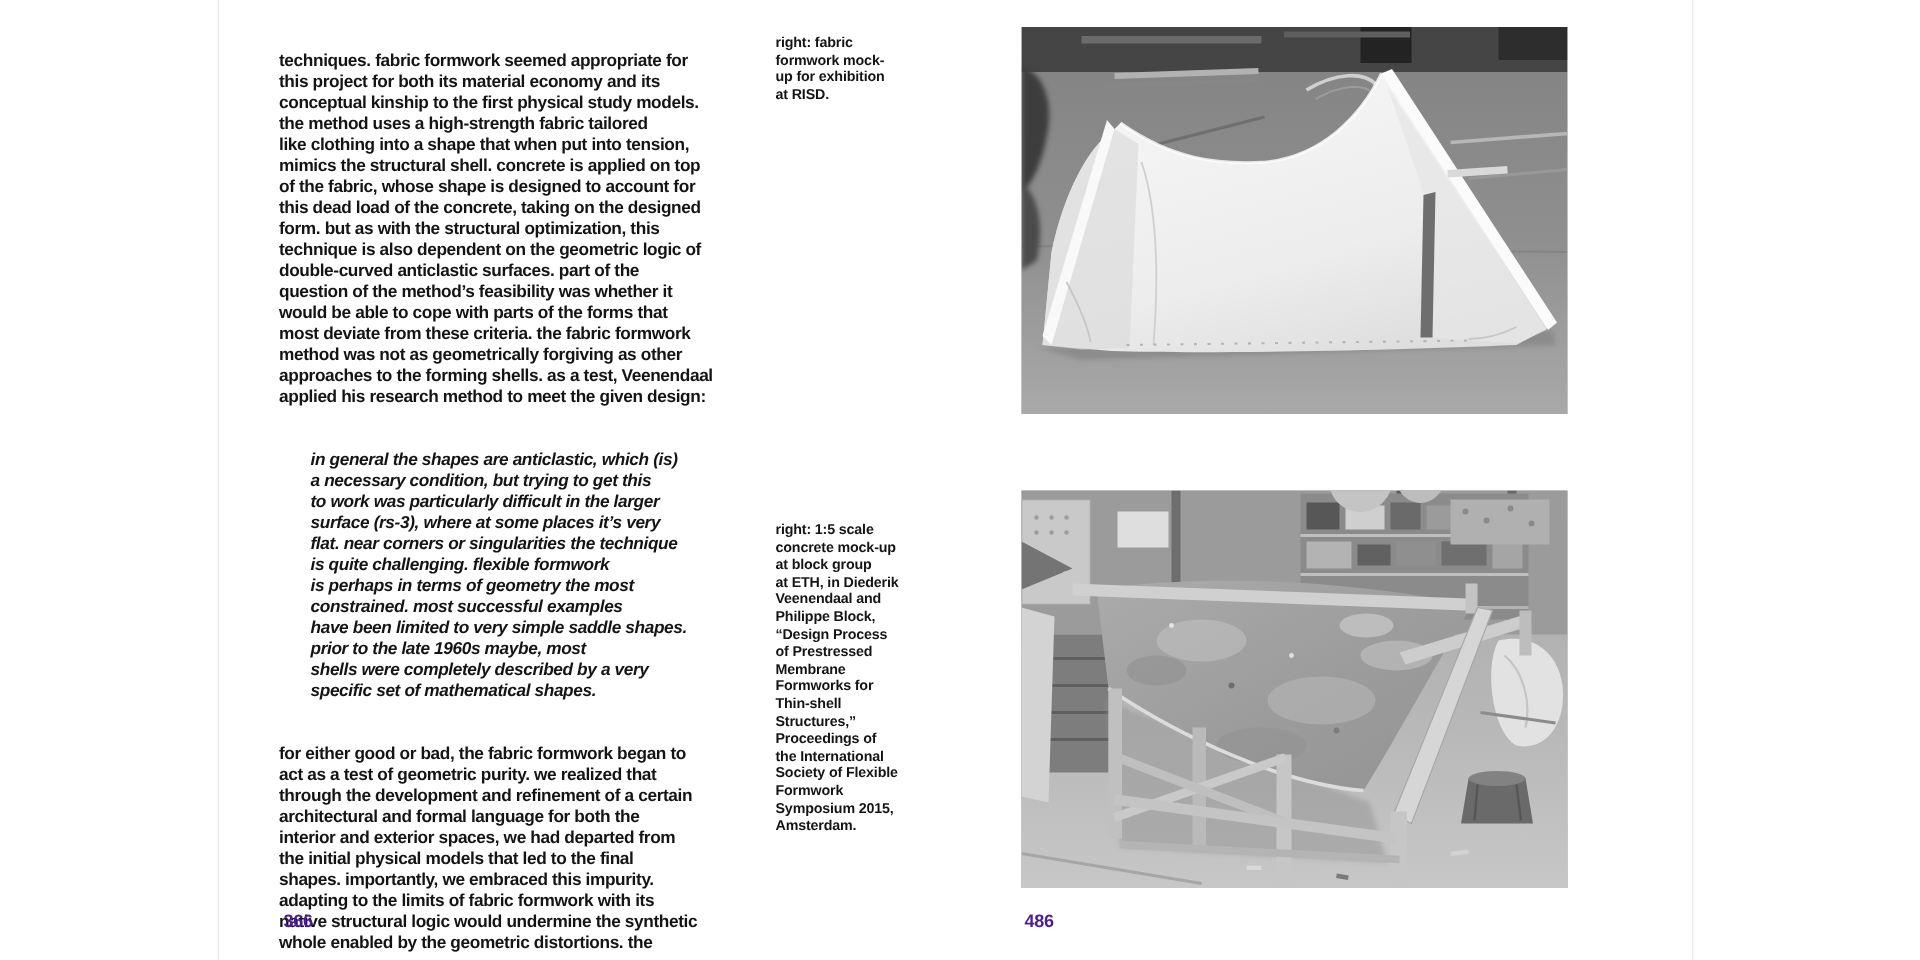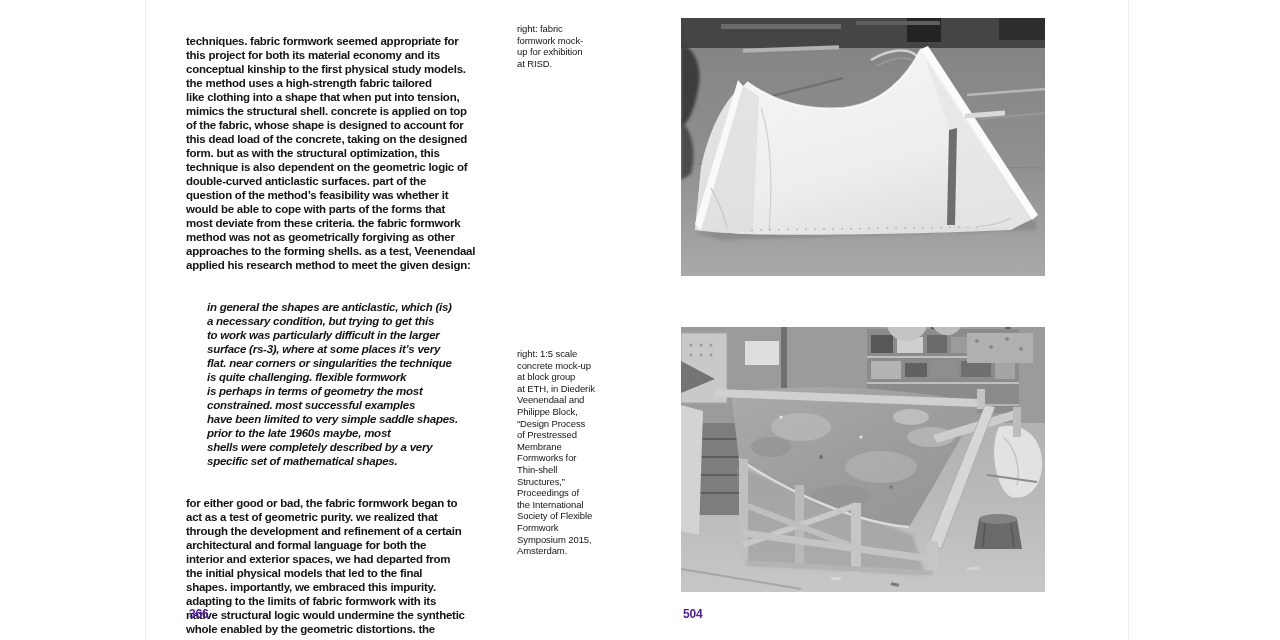--- a/index.html
+++ b/index.html
@@ -29,21 +29,21 @@
     color: #141414;
     white-space: pre-line;
   }
   #body-quote {
     margin: 14px 0 14px 21px;
     font-style: italic;
   }
   .caption {
     position: absolute;
     left: 517px; width: 100px;
-    font-weight: 400;
+    font-weight: 700;
     font-size: 9.5px;
     line-height: 11.6px;
     letter-spacing: -0.1px;
     color: #141414;
     white-space: pre-line;
   }
   #caption-top    { top: 23px; }
   #caption-bottom { top: 348px; }
 
   .page-number {
@@ -298,15 +298,15 @@
       <line x1="304" y1="196" x2="302" y2="220" stroke="#555555" stroke-width="1.5"></line>
       <line x1="330" y1="196" x2="333" y2="220" stroke="#555555" stroke-width="1.5"></line>
 
       <line x1="0" y1="242" x2="120" y2="262" stroke="#a6a6a6" stroke-width="2"></line>
       <rect x="150" y="250" width="10" height="3" fill="#d8d8d8"></rect>
       <rect x="210" y="256" width="8" height="3" fill="#7a7a7a" transform="rotate(10 214 257)"></rect>
       <rect x="286" y="240" width="12" height="3" fill="#d2d2d2" transform="rotate(-8 292 241)"></rect>
     </svg>
   </div>
 
-  <div id="page-number-right" class="page-number">504</div>
+  <div id="page-number-right" class="page-number">486</div>
 
 </div>
 
 </body></html>

